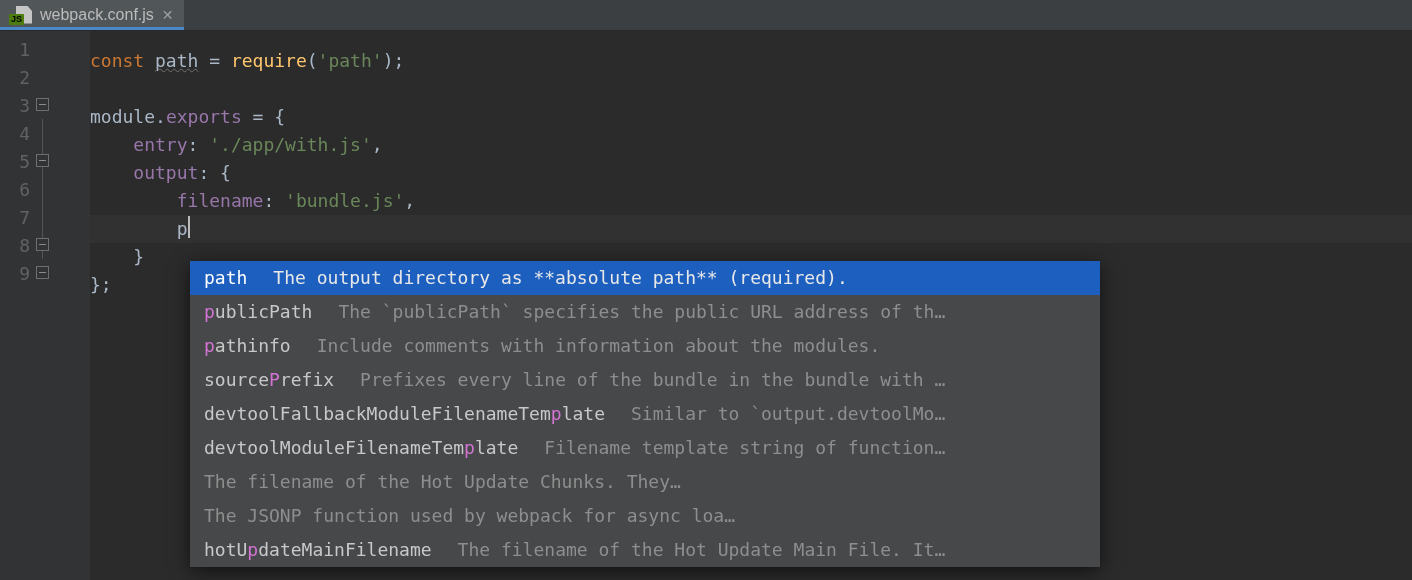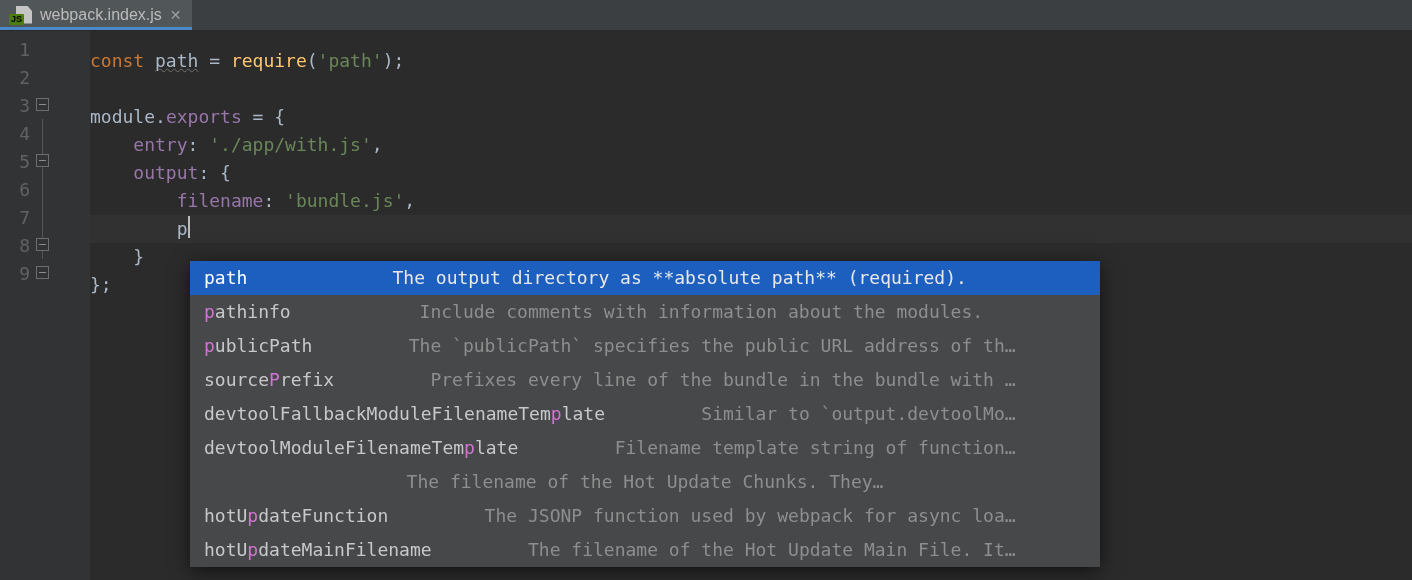--- a/index.html
+++ b/index.html
@@ -110,35 +110,35 @@
     padding:0 14px 0 14px;
     color:#c8c8c8;
     gap: 26px;
     cursor:pointer;
   }
   .popup-row.selected { background:#1d5fbf; color:#ffffff; }
   .sug-name { flex:0 0 auto; white-space:pre; }
   .sug-name .match { color:#d373d3; }
   .popup-row.selected .sug-name .match { color:#ffffff; }
   .sug-desc {
-    flex:1; text-align:center; color:#8e8e8e;
+    flex:1; text-align:left; color:#8e8e8e;
     overflow:hidden; text-overflow:ellipsis; white-space:nowrap;
   }
   .popup-row.selected .sug-desc { color:#e8e8e8; }
 </style>
 </head>
 <body>
 
 <div class="tab-bar">
   <div class="tab">
     <span class="file-icon">
       <span class="page"></span>
       <span class="badge">JS</span>
     </span>
-    <span>webpack.index.js</span>
+    <span>webpack.conf.js</span>
     <span class="close-x">✕</span>
   </div>
 </div>
 
 <div class="editor">
   <div class="gutter">
     <div class="gutter-row">
         <div class="ln">1</div>
         <div class="fold-col"></div>
       </div>
@@ -202,44 +202,43 @@
     <div class="code-line hl-line">        <span class="id">p</span><span class="caret"></span></div>
     <div class="code-line">    <span class="op">}</span></div>
     <div class="code-line"><span class="op">};</span></div>
 
     <div class="popup" id="popup">
         <div class="popup-row selected">
           <span class="sug-name"><span class="match">p</span><span>ath</span></span>
           <span class="sug-desc">The output directory as **absolute path** (required).</span>
         </div>
         <div class="popup-row">
+          <span class="sug-name"><span class="match">p</span><span>ublicPath</span></span>
+          <span class="sug-desc">The `publicPath` specifies the public URL address of th…</span>
+        </div>
+        <div class="popup-row">
           <span class="sug-name"><span class="match">p</span><span>athinfo</span></span>
           <span class="sug-desc">Include comments with information about the modules.</span>
         </div>
         <div class="popup-row">
-          <span class="sug-name"><span class="match">p</span><span>ublicPath</span></span>
-          <span class="sug-desc">The `publicPath` specifies the public URL address of th…</span>
-        </div>
-        <div class="popup-row">
           <span class="sug-name"><span>source</span><span class="match">P</span><span>refix</span></span>
           <span class="sug-desc">Prefixes every line of the bundle in the bundle with …</span>
         </div>
         <div class="popup-row">
           <span class="sug-name"><span>devtoolFallbackModuleFilenameTem</span><span class="match">p</span><span>late</span></span>
           <span class="sug-desc">Similar to `output.devtoolMo…</span>
         </div>
         <div class="popup-row">
           <span class="sug-name"><span>devtoolModuleFilenameTem</span><span class="match">p</span><span>late</span></span>
           <span class="sug-desc">Filename template string of function…</span>
         </div>
         <div class="popup-row">
           <span class="sug-desc">The filename of the Hot Update Chunks. They…</span>
         </div>
         <div class="popup-row">
-          <span class="sug-name"><span>hotU</span><span class="match">p</span><span>dateFunction</span></span>
           <span class="sug-desc">The JSONP function used by webpack for async loa…</span>
         </div>
         <div class="popup-row">
           <span class="sug-name"><span>hotU</span><span class="match">p</span><span>dateMainFilename</span></span>
           <span class="sug-desc">The filename of the Hot Update Main File. It…</span>
         </div>
       </div>
   </div>
 </div>
 

